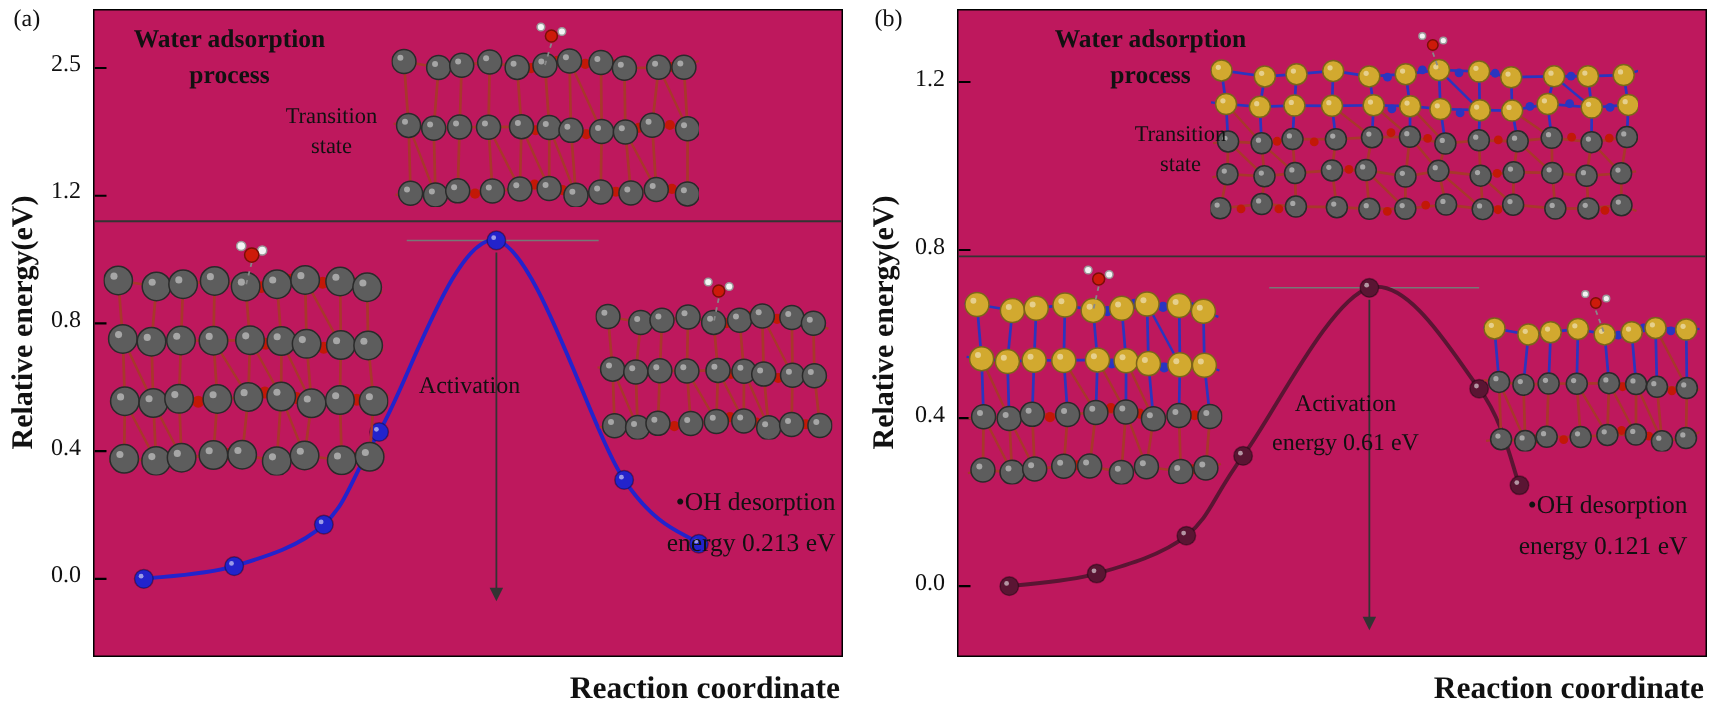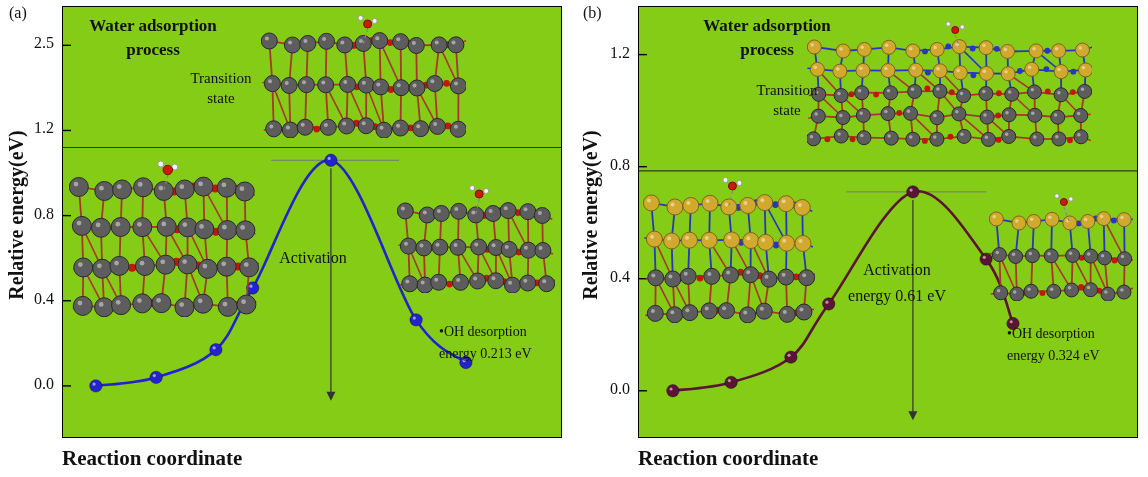--- a/index.html
+++ b/index.html
@@ -1,41 +1,41 @@
 <!DOCTYPE html>
 <html><head>
 <meta charset="utf-8">
 <style>
   html,body{margin:0;padding:0;background:#fff;}
   body{width:1148px;height:477px;font-family:"Liberation Serif",serif;color:#111;}
   .figure{position:relative;width:1148px;height:477px;background:#fff;overflow:hidden;}
   .panel{position:absolute;top:0;width:574px;height:477px;}
   #panel-0{left:0;}
   #panel-1{left:574px;}
-  .plotbox{position:absolute;top:6px;width:498px;height:430px;border:1.5px solid #000;background:#84cc16;font-family:Liberation Serif, serif;}
+  .plotbox{position:absolute;top:6px;width:498px;height:430px;border:1.5px solid #000;background:#be185d;font-family:Liberation Serif, serif;}
   #panel-0 .plotbox{left:62px;}
   #panel-1 .plotbox{left:64px;}
   .plot-svg{position:absolute;left:0;top:0;}
   .panel-label{position:absolute;left:9px;top:4px;font-size:16px;}
   .y-axis-label{position:absolute;left:16px;top:215px;transform:translate(-50%,-50%) rotate(-90deg);
     font-size:20px;font-weight:bold;white-space:nowrap;}
-  .x-axis-label{position:absolute;top:446px;width:498px;text-align:left;font-size:21px;font-weight:bold;}
+  .x-axis-label{position:absolute;top:446px;width:498px;text-align:right;font-size:21px;font-weight:bold;}
   #panel-0 .x-axis-label{left:62px;}
   #panel-1 .x-axis-label{left:64px;}
   .tick-label{position:absolute;width:36px;text-align:right;font-size:16px;}
   .header{position:absolute;top:7px;width:160px;text-align:center;font-size:17px;font-weight:bold;line-height:1.4;}
   #panel-0 .header{left:10px;}
   #panel-1 .header{left:48px;}
   .ts-label{position:absolute;text-align:center;font-size:15px;line-height:1.3;}
   #panel-0 .ts-label{left:112px;top:62px;width:92px;}
   #panel-1 .ts-label{left:104px;top:74px;width:88px;}
   .activation{position:absolute;text-align:center;font-size:16px;line-height:1.6;}
   #panel-0 .activation{left:182px;top:238px;width:136px;}
   #panel-1 .activation{left:190px;top:250px;width:136px;}
-  .desorption{position:absolute;text-align:left;font-size:14px;line-height:1.6;}
+  .desorption{position:absolute;text-align:right;font-size:17px;line-height:1.6;}
   #panel-0 .desorption{left:376px;top:314px;width:118px;}
   #panel-1 .desorption{left:368px;top:316px;width:118px;}
   .mol{position:absolute;}
   #mol-ts-0{left:198px;top:6px;}
   #mol-init-0{left:6px;top:152px;}
   #mol-final-0{left:334px;top:176px;}
   #mol-ts-1{left:168px;top:12px;}
   #mol-init-1{left:4px;top:168px;}
   #mol-final-1{left:350px;top:184px;}
 </style>
@@ -1144,21 +1144,21 @@
       <div class="ts-label">
         <div>Transition</div>
         <div>state</div>
       </div>
       <div class="activation">
         <div>Activation</div>
         <div>energy 0.61 eV</div>
       </div>
       <div class="desorption">
         <div>•OH desorption</div>
-        <div>energy 0.324 eV</div>
+        <div>energy 0.121 eV</div>
       </div>
     </div>
     <div class="x-axis-label">Reaction coordinate</div>
   <div class="tick-label" style="left: 20px; top: 379.779px;">0.0</div>
       <div class="tick-label" style="left: 20px; top: 267.726px;">0.4</div>
       <div class="tick-label" style="left: 20px; top: 155.674px;">0.8</div>
       <div class="tick-label" style="left: 20px; top: 43.6221px;">1.2</div>
     </section>
 
 </div>

